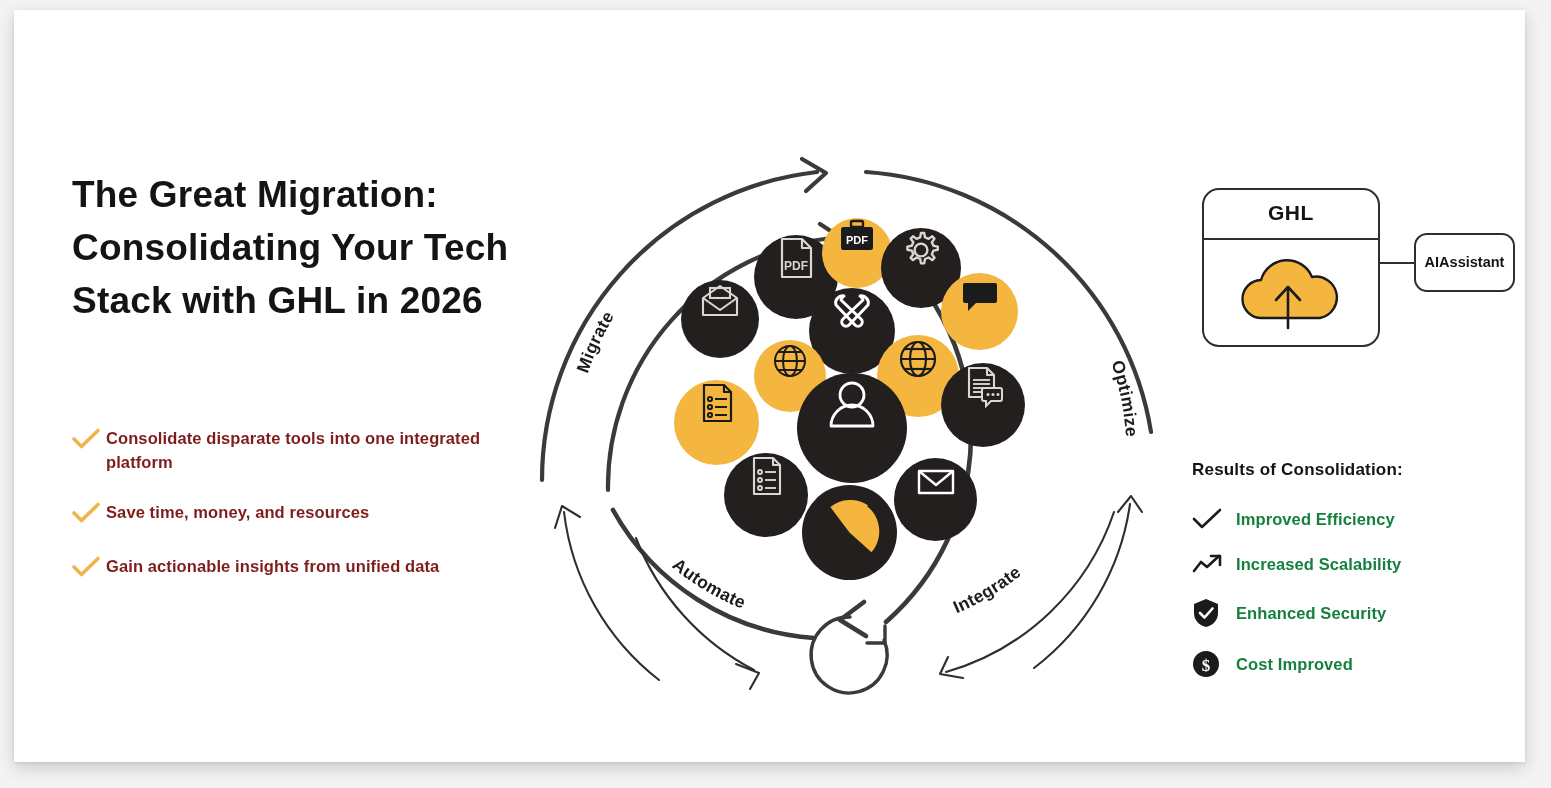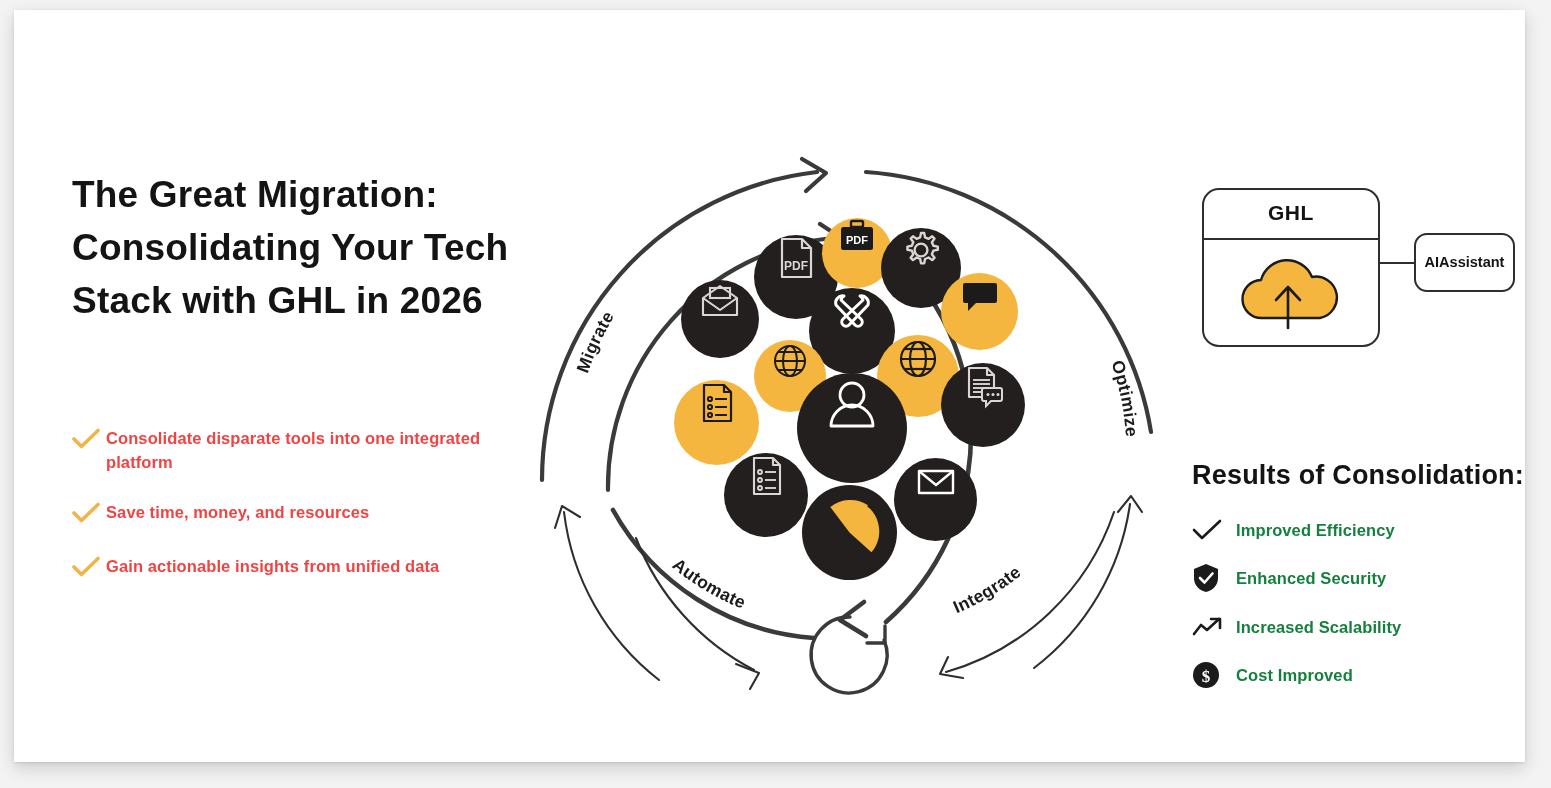--- a/index.html
+++ b/index.html
@@ -17,21 +17,21 @@
   
   #left{position:absolute;left:58px;top:158px;width:470px;}
   #title{
     font-size:37px;line-height:53px;font-weight:700;color:#141414;
     letter-spacing:.2px;margin:0;
   }
   #bullets{position:absolute;left:58px;top:416px;width:470px;}
   .bullet{display:flex;align-items:flex-start;margin-bottom:26px;}
   .bullet .chk{width:34px;flex:0 0 34px;padding-top:2px;}
   .bullet .btxt{
-    font-size:16.5px;line-height:24px;font-weight:700;color:#ef4444;
+    font-size:16.5px;line-height:24px;font-weight:700;color:#7f1d1d;
     letter-spacing:.1px;
   }
 
   
   #ghlbox{position:absolute;left:1188px;top:148px;width:178px;height:159px;margin-top:30px;}
   #ghlcard{
     position:absolute;inset:0;border:2.2px solid #2e2e2e;border-radius:17px;
     background:#fff;box-sizing:border-box;
   }
   #ghlhead{
@@ -44,21 +44,21 @@
   #connector{position:absolute;left:1366px;top:252px;width:36px;height:2.2px;background:#2e2e2e;}
   #aibox{
     position:absolute;left:1400px;top:223px;width:101px;height:59px;
     border:2.2px solid #2e2e2e;border-radius:13px;background:#fff;box-sizing:border-box;
     display:flex;flex-direction:row;align-items:center;justify-content:center;
     line-height:19px;
   }
   #aibox span{font-size:14.5px;font-weight:700;color:#141414;}
 
   #results{position:absolute;left:1178px;top:450px;width:340px;}
-  #rtitle{font-size:27px;font-weight:700;color:#141414;letter-spacing:.2px;margin:0 0 28px 0;}
+  #rtitle{font-size:17px;font-weight:700;color:#141414;letter-spacing:.2px;margin:0 0 28px 0;}
   .ritem{display:flex;align-items:center;margin-bottom:16px;}
   .ritem .ricon{width:44px;flex:0 0 44px;display:flex;align-items:center;}
   .ritem .rtxt{font-size:16.5px;font-weight:700;color:#15803d;letter-spacing:.1px;}
 
   
   #diagram{position:absolute;left:500px;top:50px;width:680px;height:680px;}
   #diagram svg{display:block;}
   .cyclbl{font-size:17.5px;font-weight:700;fill:#1b1b1b;letter-spacing:.3px;}
 
   
@@ -343,36 +343,36 @@
       <span class="ricon">
         <svg width="30" height="22" viewBox="0 0 30 22">
             <path d="M2 11 L10 19 L28 2" fill="none" stroke="#1b1b1b" stroke-width="2.6" stroke-linecap="round" stroke-linejoin="round"></path>
           </svg>
       </span>
       <span class="rtxt">Improved Efficiency</span>
     </div>
 
     <div class="ritem" style="margin-bottom:22px;">
       <span class="ricon">
+        <svg width="32" height="24" viewBox="0 0 32 24">
+            <path d="M2 19 L9 10 L15 15 L27 4" fill="none" stroke="#1b1b1b" stroke-width="2.6" stroke-linecap="round" stroke-linejoin="round"></path>
+            <path d="M19 4 H28 V13" fill="none" stroke="#1b1b1b" stroke-width="2.6" stroke-linecap="round" stroke-linejoin="round"></path>
+          </svg>
+      </span>
+      <span class="rtxt">Increased Scalability</span>
+    </div>
+
+    <div class="ritem" style="margin-bottom:22px;">
+      <span class="ricon">
         <svg width="28" height="30" viewBox="0 0 28 30">
             <path d="M14 1 L26 6 V15 c0 7.5 -5.5 12.5 -12 14 C7.5 27.5 2 22.5 2 15 V6 Z" fill="#1b1b1b"></path>
             <path d="M8 15 L12.5 19.5 L20.5 10.5" fill="none" stroke="#ffffff" stroke-width="2.6" stroke-linecap="round" stroke-linejoin="round"></path>
           </svg>
       </span>
       <span class="rtxt">Enhanced Security</span>
-    </div>
-
-    <div class="ritem" style="margin-bottom:22px;">
-      <span class="ricon">
-        <svg width="32" height="24" viewBox="0 0 32 24">
-            <path d="M2 19 L9 10 L15 15 L27 4" fill="none" stroke="#1b1b1b" stroke-width="2.6" stroke-linecap="round" stroke-linejoin="round"></path>
-            <path d="M19 4 H28 V13" fill="none" stroke="#1b1b1b" stroke-width="2.6" stroke-linecap="round" stroke-linejoin="round"></path>
-          </svg>
-      </span>
-      <span class="rtxt">Increased Scalability</span>
     </div>
 
     <div class="ritem" style="margin-bottom:22px;">
       <span class="ricon">
         <svg width="28" height="28" viewBox="0 0 28 28">
             <circle cx="14" cy="14" r="13" fill="#1b1b1b"></circle>
             <text x="14" y="20.5" font-family="Liberation Serif, serif" font-size="17" font-weight="700" fill="#ffffff" text-anchor="middle">$</text>
           </svg>
       </span>
       <span class="rtxt">Cost Improved</span>

